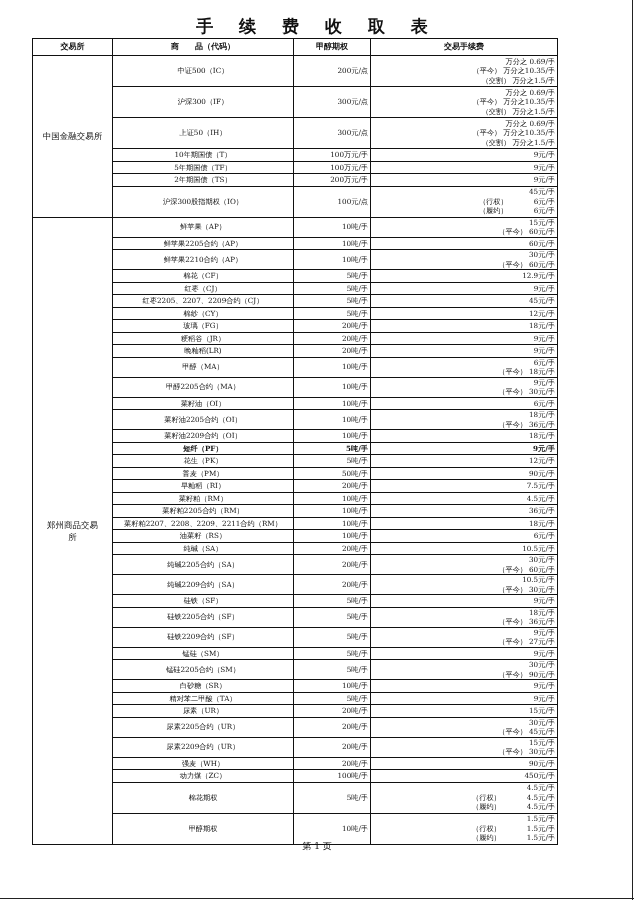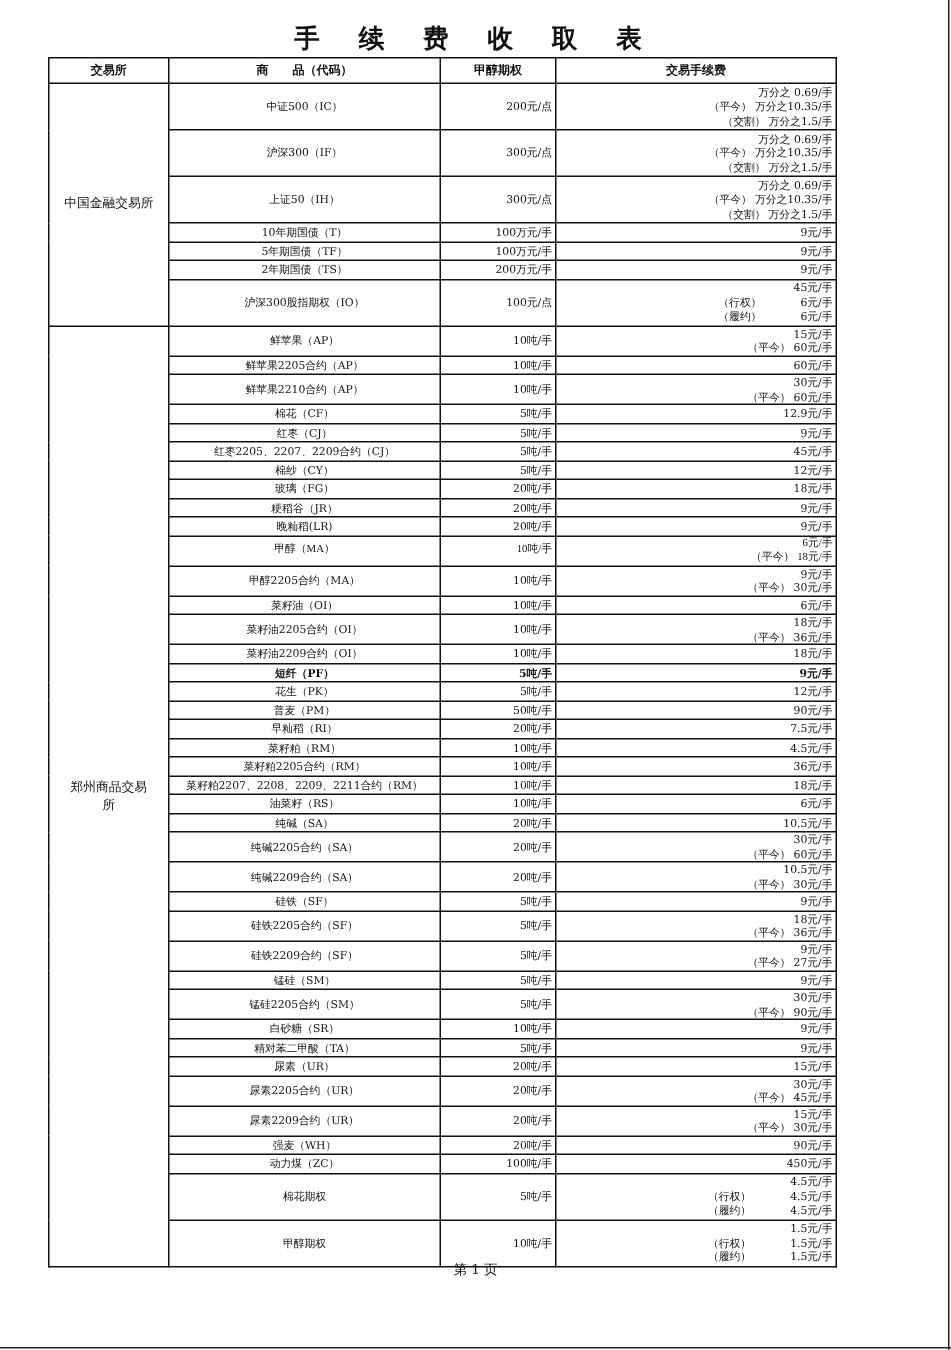--- a/index.html
+++ b/index.html
@@ -235,21 +235,21 @@
       </tr>
       <tr style="height: 12.5px;">
         <td class="prod">晚籼稻(LR)</td>
         <td class="unit">20吨/手</td>
         <td class="fee">
           <div class="fee-line">
             <span class="val">9元/手</span>
           </div>
         </td>
       </tr>
-      <tr style="height: 19.5px; font-family: Liberation Serif, serif;">
+      <tr style="height: 19.5px;">
         <td class="prod">甲醇（MA）</td>
         <td class="unit">10吨/手</td>
         <td class="fee">
           <div class="fee-line">
             <span class="val">6元/手</span>
           </div>
           <div class="fee-line">
             <span class="tag">（平今）</span>
             <span class="val">18元/手</span>
           </div>

